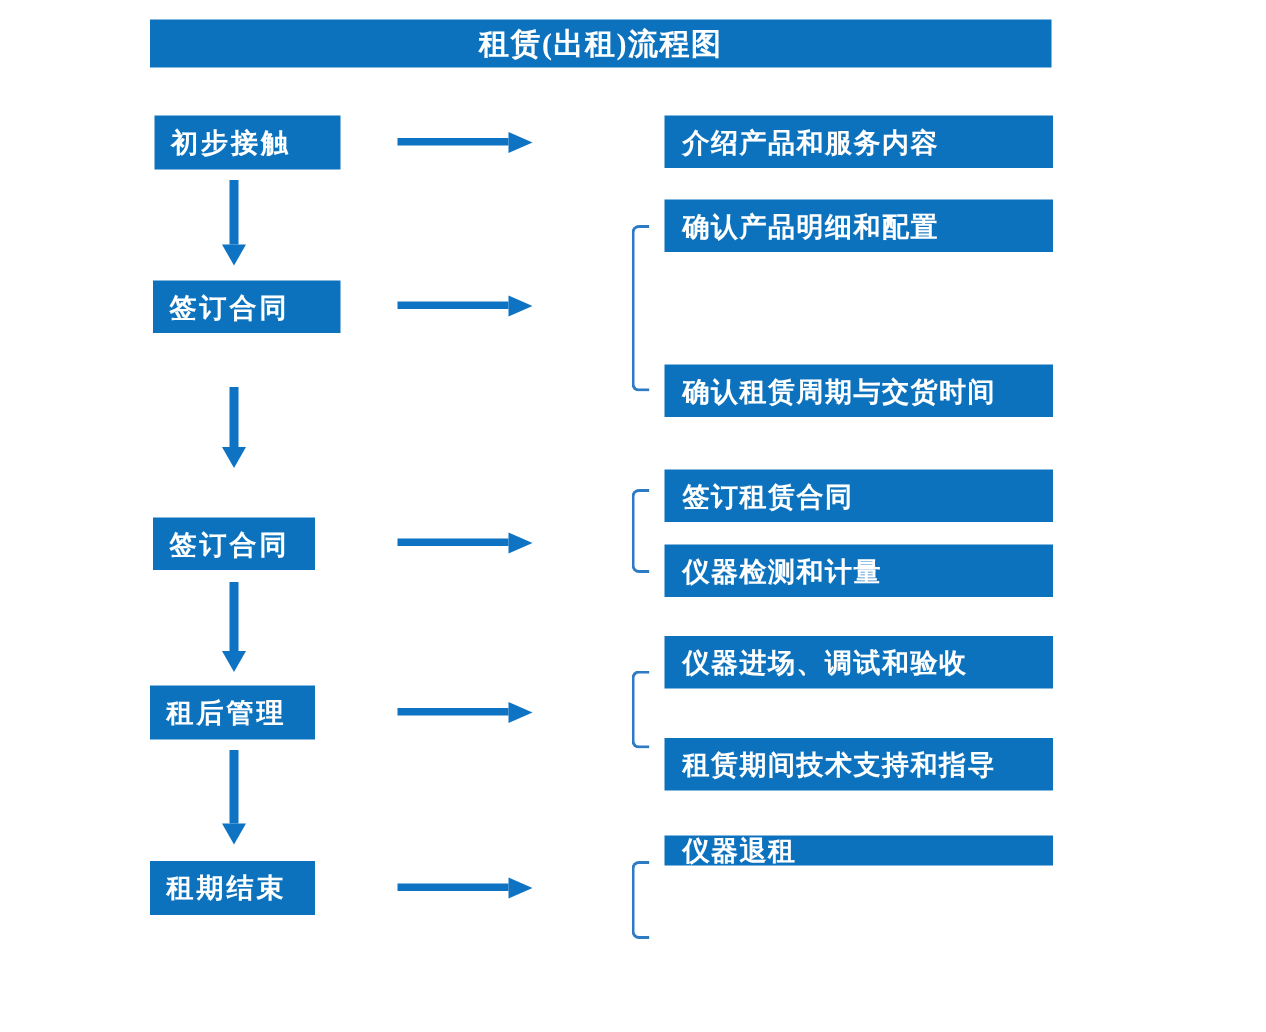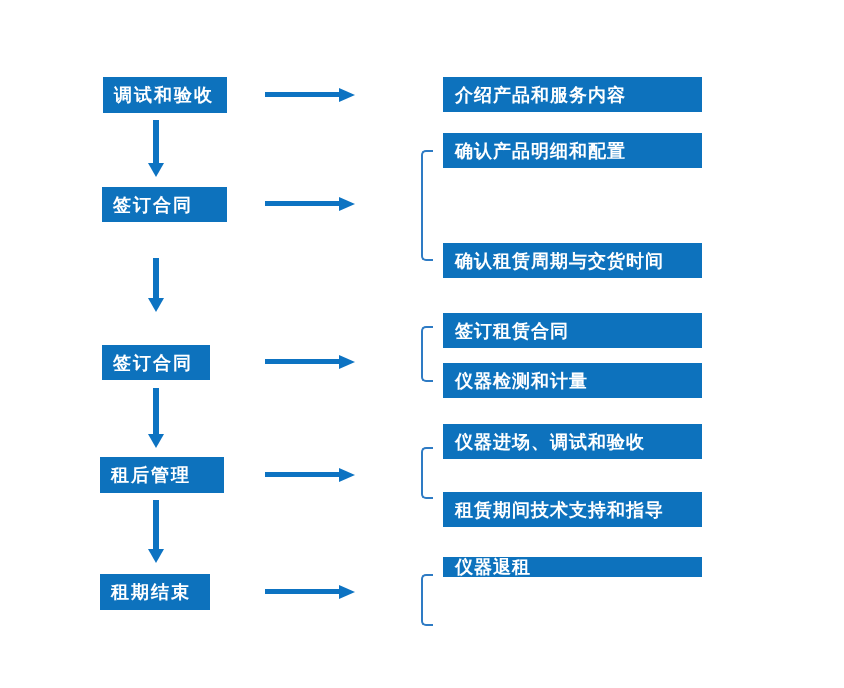--- a/index.html
+++ b/index.html
@@ -50,25 +50,26 @@
     border-radius:5px 0 0 5px;
     box-sizing:border-box;
     background:transparent;
   }
 </style>
 </head>
 <body>
 
 <div class="canvas">
 
+  <div class="title-bar">租赁(出租)流程图</div>
 
-  <div class="stage-box" style="left:103px;top:77px;width:124px;height:36px">调试和验收</div>
+  <div class="stage-box" style="left:103px;top:77px;width:124px;height:36px">初步接触</div>
   <div class="stage-box" style="left:102px;top:187px;width:125px;height:35px">签订合同</div>
   <div class="stage-box" style="left:102px;top:345px;width:108px;height:35px">签订合同</div>
-  <div class="stage-box" style="left:100px;top:457px;width:124px;height:36px">租后管理</div>
+  <div class="stage-box" style="left:100px;top:457px;width:110px;height:36px">租后管理</div>
   <div class="stage-box" style="left:100px;top:574px;width:110px;height:36px">租期结束</div>
 
   <div class="output-box" style="top:133px">确认产品明细和配置</div>
 
   <div class="output-box" style="top:77px">介绍产品和服务内容</div>
   <div class="output-box" style="top:243px">确认租赁周期与交货时间</div>
 
   <div class="output-box" style="top:313px">签订租赁合同</div>
   <div class="output-box" style="top:363px">仪器检测和计量</div>
 

